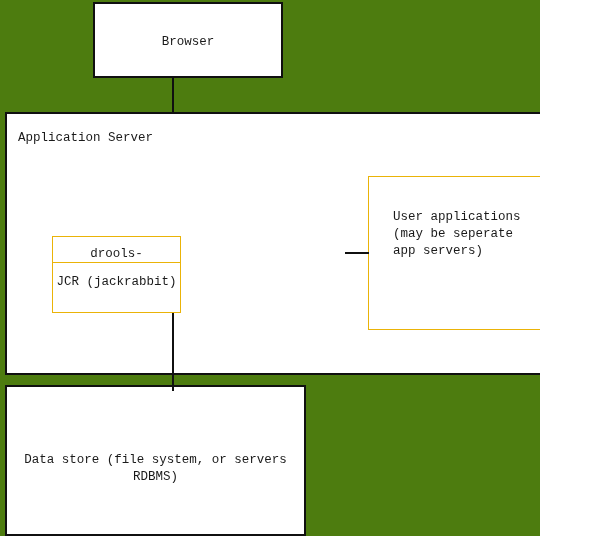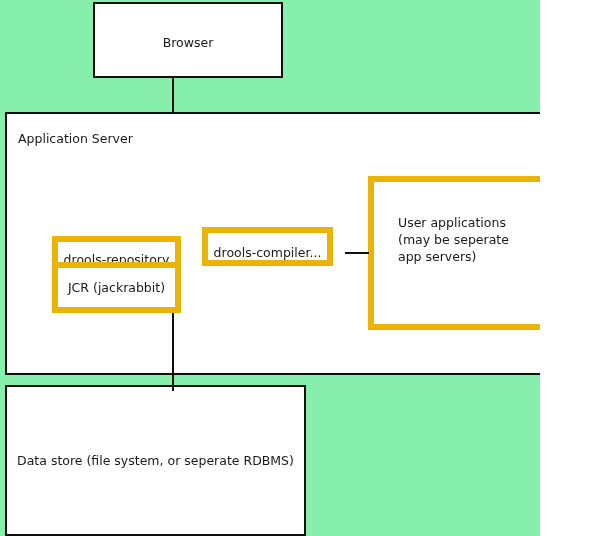--- a/index.html
+++ b/index.html
@@ -8,39 +8,40 @@
     background: #ffffff;
   }
   body {
     font-family: "DejaVu Sans", sans-serif;
     color: #1a1a1a;
   }
   #canvas {
     position: relative;
     width: 540px;
     height: 536px;
-    background: #86efac;
+    background: #4d7c0f;
     overflow: hidden;
+    font-family: Liberation Mono, monospace;
   }
   .box {
     position: absolute;
     box-sizing: border-box;
     background: #ffffff;
   }
   
   .outline-strong {
     border: 2px solid #101010;
   }
   
   .outline-med {
     border: 1px solid #1c1c1c;
   }
   
   .outline-light {
-    border: 6px solid #eab308;
+    border: 1px solid #eab308;
   }
   .label {
     position: absolute;
     font-size: 12.5px;
     line-height: 17px;
     color: #1a1a1a;
     white-space: pre-line;
   }
   .label-center {
     text-align: center;
@@ -69,33 +70,30 @@
 
 
   <div class="box outline-light" style="left:52px; top:236px; width:129px; height:34px;">
     <div class="label label-center" style="top:9px;">drools-repository</div>
   </div>
 
   <div class="box outline-light" style="left:52px; top:262px; width:129px; height:51px;">
     <div class="label label-center" style="top:11px;">JCR (jackrabbit)</div>
   </div>
 
-  <div class="box outline-light" style="left:202px; top:227px; width:131px; height:39px;">
-    <div class="label label-center" style="top:11px;">drools-compiler...</div>
-  </div>
 
   <div class="box outline-light" style="left:368px; top:176px; width:206px; height:154px;">
     <div class="label" style="left:24px; top:32px;">User applications
 (may be seperate
 app servers)</div>
   </div>
 
 
   <div class="box outline-strong" style="left:5px; top:385px; width:301px; height:151px;">
-    <div class="label label-center" style="top:65px;">Data store (file system, or seperate RDBMS)</div>
+    <div class="label label-center" style="top:65px;">Data store (file system, or servers RDBMS)</div>
   </div>
 
   <div class="connector conn-v" style="left:172px; top:78px; height:35px;"></div>
 
   <div class="connector conn-v" style="left:172px; top:313px; height:78px;"></div>
 
   <div class="connector conn-h" style="left:345px; top:252px; width:24px;"></div>
 
 </div>
 

